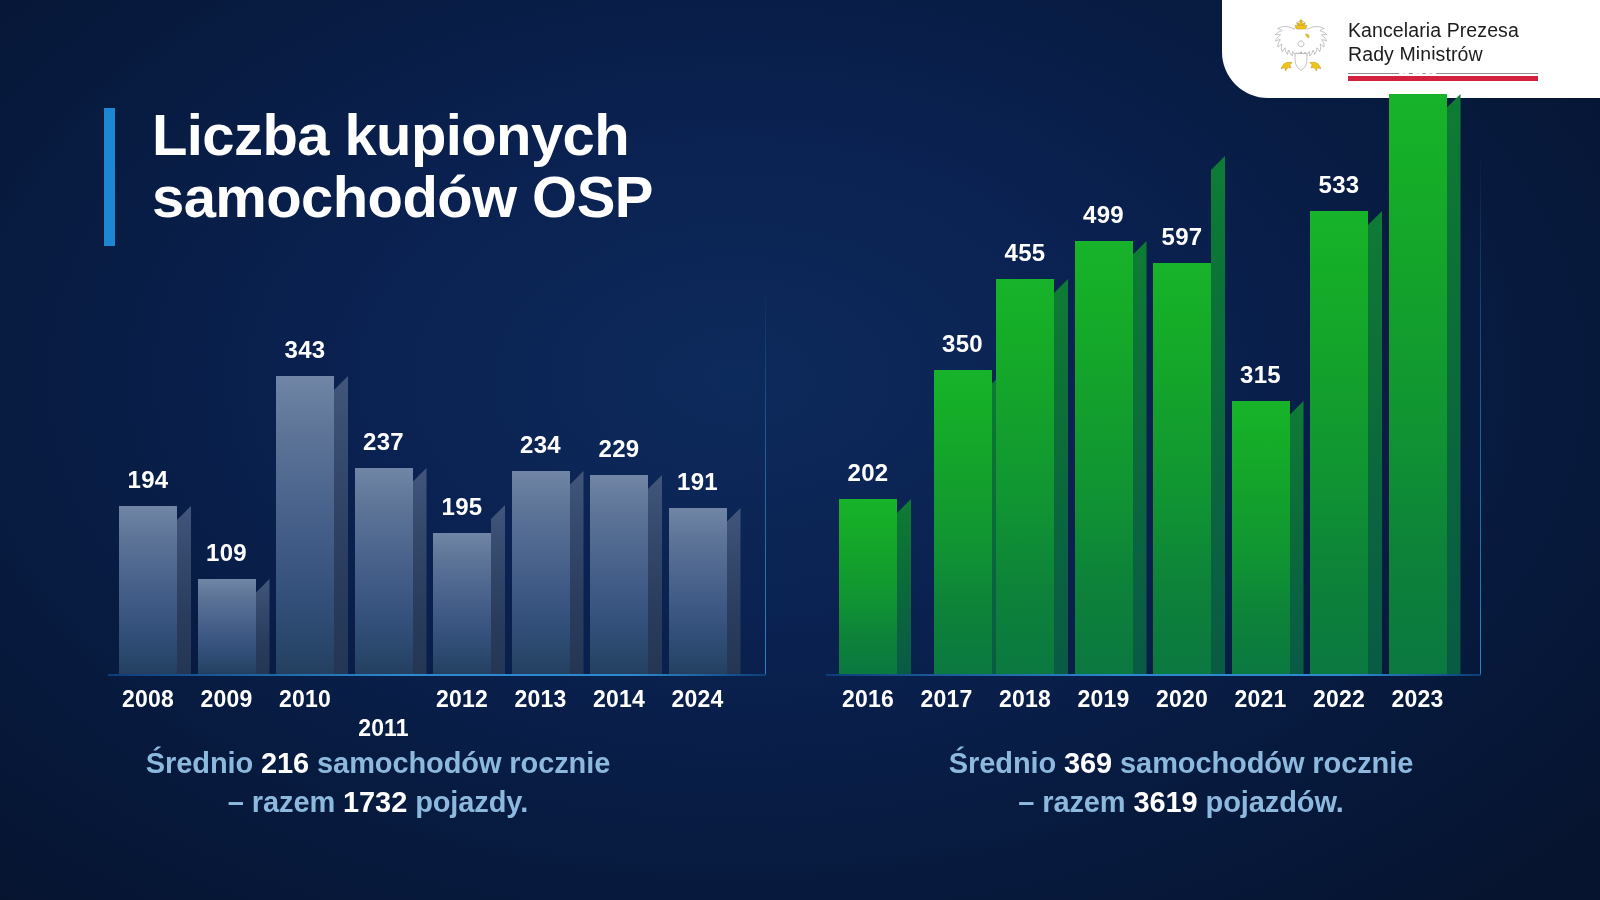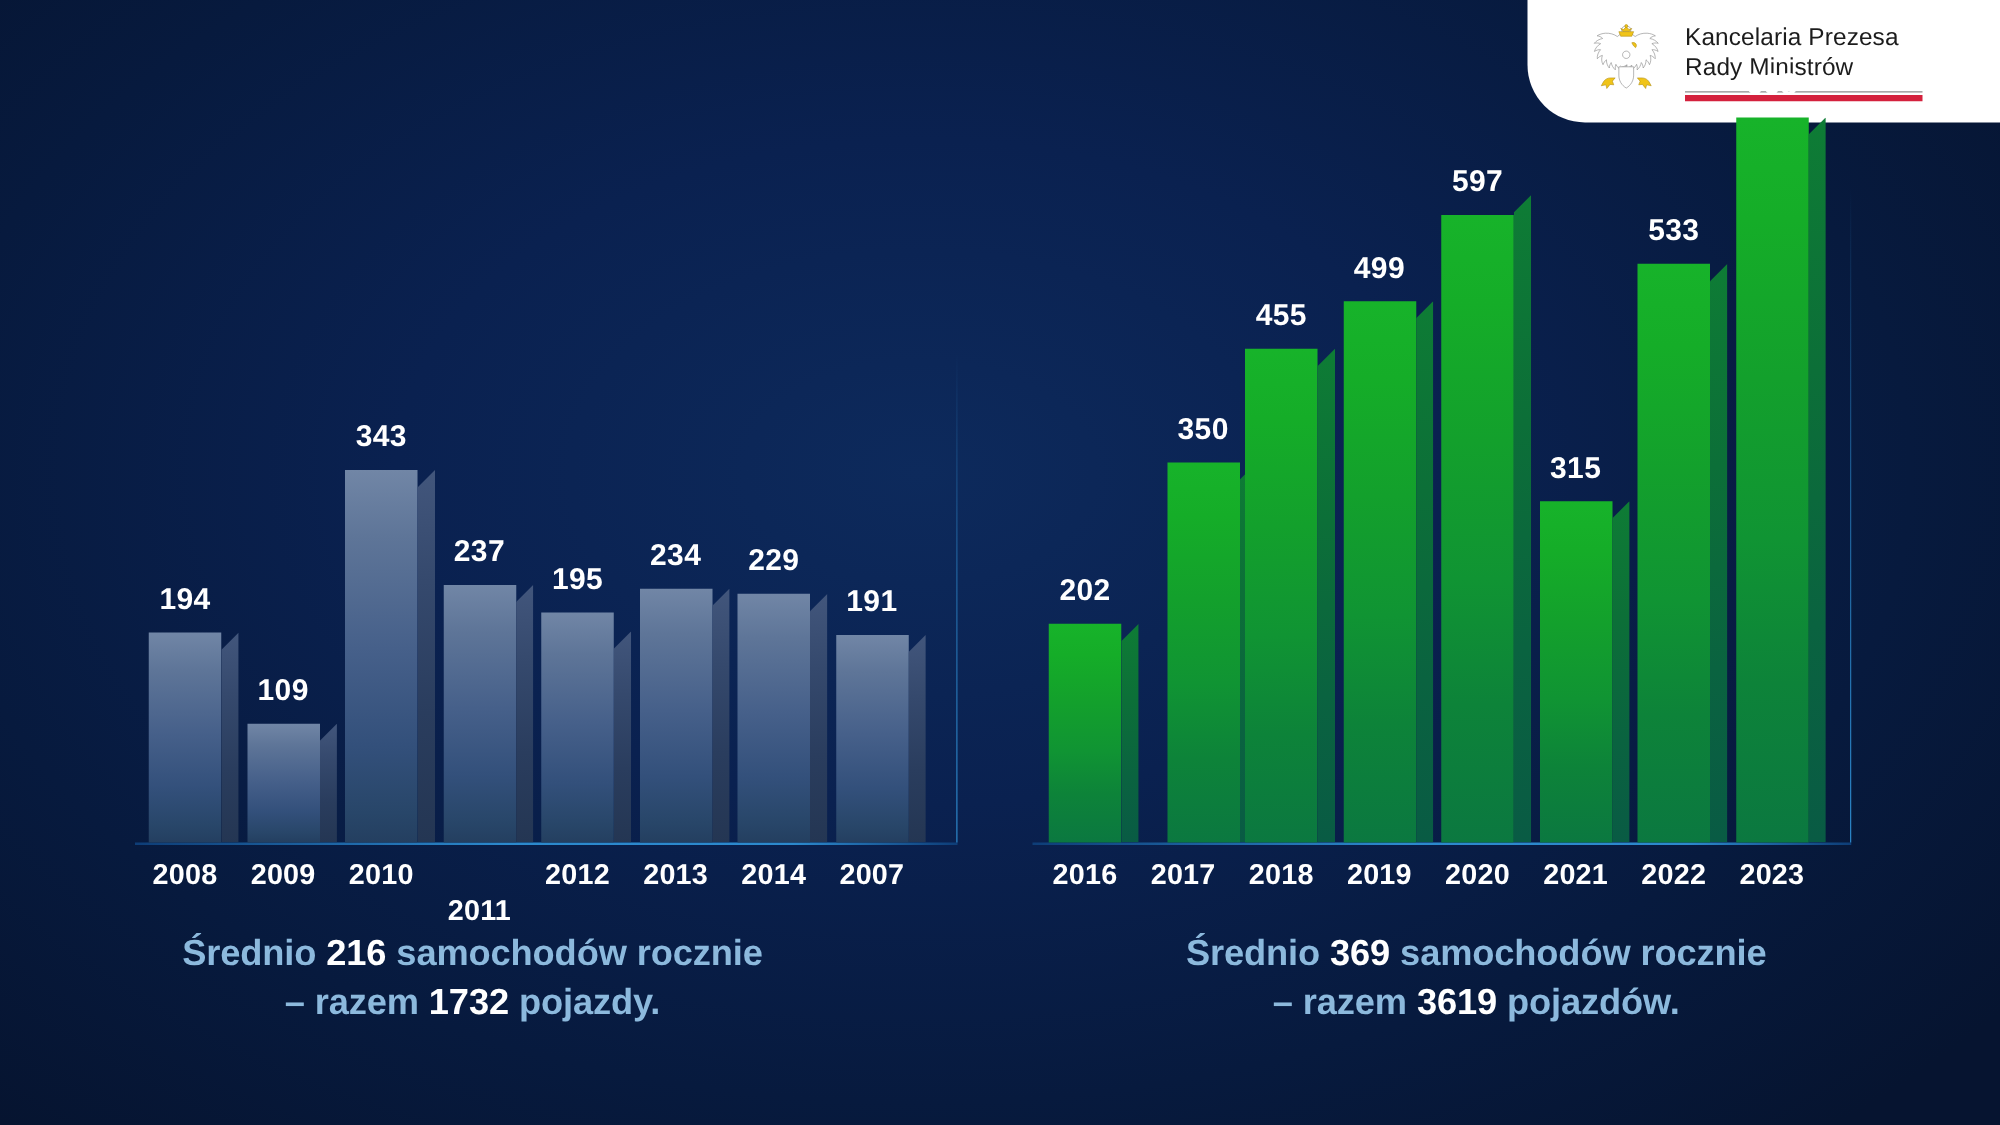--- a/index.html
+++ b/index.html
@@ -141,20 +141,27 @@
       </g>
     </svg>
     <div id="logo-text-wrap">
       <div class="logo-line">Kancelaria Prezesa</div>
       <div class="logo-line">Rady Ministrów</div>
       <div id="logo-rule-grey"></div>
       <div id="logo-rule-red"></div>
     </div>
   </div>
 
+  <div id="title-block">
+    <div id="title-accent"></div>
+    <div id="title-text">
+      <div>Liczba kupionych</div>
+      <div>samochodów OSP</div>
+    </div>
+  </div>
 
   <div class="chart" id="chart-left">
     <div class="plot">
       <div class="axis-base"></div>
       <div class="axis-right"></div>
       <div class="bars blue" id="bars-left">
           <div class="bar-group" style="left: 119px; width: 58px; height: 168px; bottom: 2px;">
             <div class="bar-face"></div>
             <div class="bar-side" style="height: 168px;"></div>
             <div class="bar-value">194</div>
@@ -167,21 +174,21 @@
           <div class="bar-group" style="left: 276px; width: 58px; height: 298px; bottom: 2px;">
             <div class="bar-face"></div>
             <div class="bar-side" style="height: 298px;"></div>
             <div class="bar-value">343</div>
           </div>
           <div class="bar-group" style="left: 354.5px; width: 58px; height: 206px; bottom: 2px;">
             <div class="bar-face"></div>
             <div class="bar-side" style="height: 206px;"></div>
             <div class="bar-value">237</div>
           </div>
-          <div class="bar-group" style="left: 433px; width: 58px; height: 184px; bottom: 2px;">
+          <div class="bar-group" style="left: 433px; width: 58px; height: 141px; bottom: 2px;">
             <div class="bar-face"></div>
             <div class="bar-side" style="height: 169px;"></div>
             <div class="bar-value">195</div>
           </div>
           <div class="bar-group" style="left: 511.5px; width: 58px; height: 203px; bottom: 2px;">
             <div class="bar-face"></div>
             <div class="bar-side" style="height: 203px;"></div>
             <div class="bar-value">234</div>
           </div>
           <div class="bar-group" style="left: 590px; width: 58px; height: 199px; bottom: 2px;">
@@ -196,21 +203,21 @@
           </div>
         </div>
       <div id="ticks-left">
           <div class="tick" style="left: 111px; width: 74px;">2008</div>
           <div class="tick" style="left: 189.5px; width: 74px;">2009</div>
           <div class="tick" style="left: 268px; width: 74px;">2010</div>
           <div class="tick" style="left: 346.5px; width: 74px; margin-top: 29px;">2011</div>
           <div class="tick" style="left: 425px; width: 74px;">2012</div>
           <div class="tick" style="left: 503.5px; width: 74px;">2013</div>
           <div class="tick" style="left: 582px; width: 74px;">2014</div>
-          <div class="tick" style="left: 660.5px; width: 74px;">2007</div>
+          <div class="tick" style="left: 660.5px; width: 74px;">2024</div>
         </div>
     </div>
     <div class="caption">
       <span>Średnio </span><b>216</b><span> samochodów rocznie</span><br>
       <span>– razem </span><b>1732</b><span> pojazdy.</span>
     </div>
   </div>
 
   <div class="chart" id="chart-right">
     <div class="plot">
@@ -230,21 +237,21 @@
           <div class="bar-group" style="left: 196px; width: 58px; height: 395px; bottom: 2px;">
             <div class="bar-face"></div>
             <div class="bar-side" style="height: 395px;"></div>
             <div class="bar-value">455</div>
           </div>
           <div class="bar-group" style="left: 274.5px; width: 58px; height: 433px; bottom: 2px;">
             <div class="bar-face"></div>
             <div class="bar-side" style="height: 433px;"></div>
             <div class="bar-value">499</div>
           </div>
-          <div class="bar-group" style="left: 353px; width: 58px; height: 502px; bottom: 2px;">
+          <div class="bar-group" style="left: 353px; width: 58px; height: 411px; bottom: 2px;">
             <div class="bar-face"></div>
             <div class="bar-side" style="height: 518px;"></div>
             <div class="bar-value">597</div>
           </div>
           <div class="bar-group" style="left: 431.5px; width: 58px; height: 273px; bottom: 2px;">
             <div class="bar-face"></div>
             <div class="bar-side" style="height: 273px;"></div>
             <div class="bar-value">315</div>
           </div>
           <div class="bar-group" style="left: 510px; width: 58px; height: 463px; bottom: 2px;">

